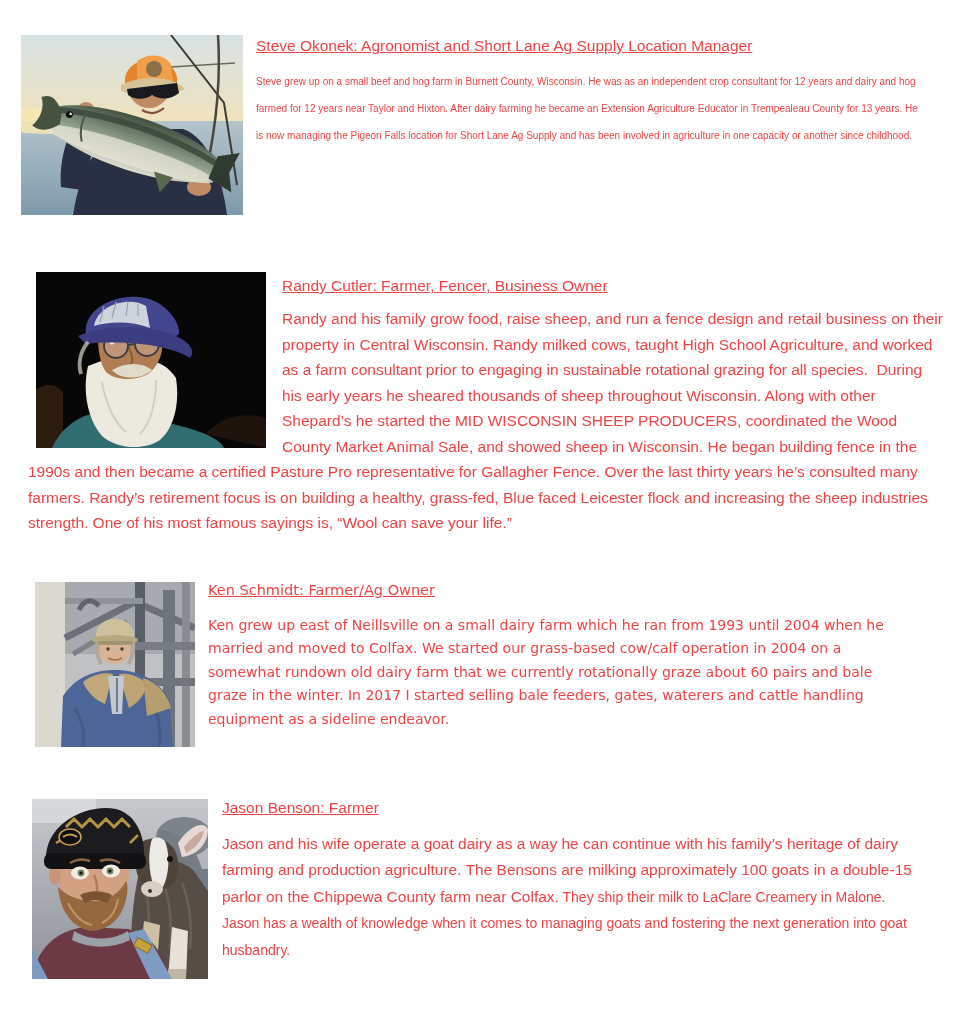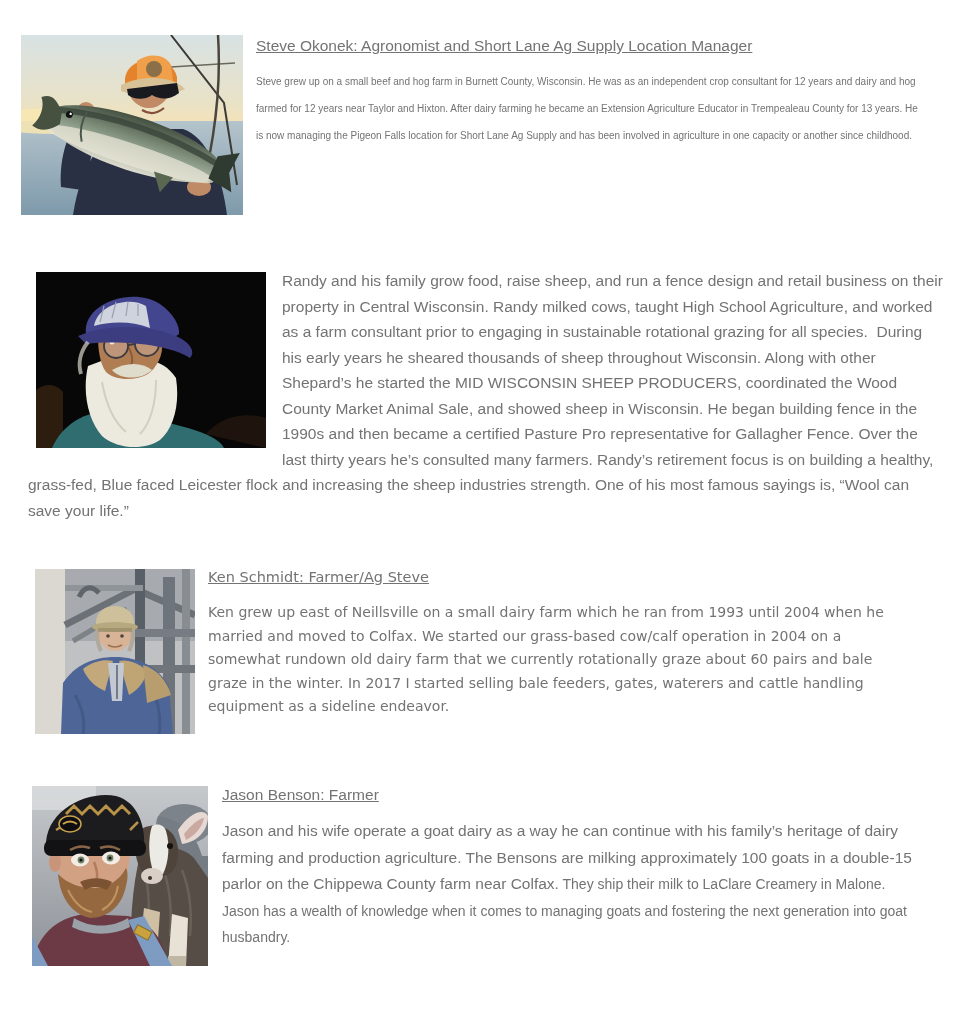--- a/index.html
+++ b/index.html
@@ -4,21 +4,21 @@
 <title>Presenter Bios</title>
 <style>
   html,body{margin:0;padding:0;background:#ffffff;}
   .page{
     position:relative;
     width:973px;
     height:1024px;
     background:#ffffff;
     overflow:hidden;
     font-family:"Liberation Sans", sans-serif;
-    color:#737373;
+    color:#ef4444;
     border-radius:10px;
   }
   .profile{zoom:1;}
   .profile::after{content:"";display:block;clear:both;}
   .photo{float:left;display:block;}
   .photo svg{display:block;width:100%;height:100%;}
   .heading{
     font-size:15.5px;
     font-weight:normal;
     text-decoration:underline;
@@ -29,21 +29,21 @@
 
   
   .p1{margin:35px 49px 0 21px;}
   .p1 .photo{width:222px;height:180px;margin:0 13px 6px 0;}
   .p1 .bio{margin-top:12px;font-size:10px;line-height:27px;}
 
   
   .p2{margin:47px 28px 0 28px;}
   .p2 .photo{width:230px;height:176px;margin:4px 16px 5px 8px;}
   .p2 .heading{padding-top:6px;line-height:24px;}
-  .p2 .bio{margin-top:0;font-size:15.5px;line-height:25.5px;}
+  .p2 .bio{margin-top:8px;font-size:15.5px;line-height:25.5px;}
 
   
   .p3{margin:44px 0 0 35px;width:865px;font-family:"DejaVu Sans", sans-serif;}
   .p3 .photo{width:160px;height:165px;margin:2px 13px 0 0;}
   .p3 .heading{font-size:14.5px;line-height:20px;}
   .p3 .bio{margin-top:14px;font-size:14px;line-height:23.5px;}
 
   
   .p4{margin:50px 0 0 32px;width:890px;}
   .p4 .photo{width:176px;height:180px;margin:2px 14px 0 0;}
@@ -125,20 +125,21 @@
         <line x1="92" y1="73" x2="99" y2="72" stroke="#3a3a42" stroke-width="1.8"></line>
         <circle cx="76" cy="70" r="2.5" fill="#ffffff" opacity="0.8"></circle>
           <circle cx="107" cy="68" r="2.5" fill="#ffffff" opacity="0.8"></circle>
         <path d="M50,62 C46,32 96,14 124,32 C138,42 144,54 143,62 L132,70 C110,56 70,58 50,62 Z" fill="#43468f"></path>
         <path d="M58,54 C62,32 94,24 110,34 L114,56 C94,48 72,50 58,54 Z" fill="#cfd3de"></path>
         <path d="M64,50 L68,34 M76,46 L80,30 M90,44 L92,30 M102,44 L102,32" stroke="#9aa0b2" stroke-width="1.2"></path>
         <path d="M42,64 C70,52 112,52 140,64 C154,70 160,80 154,86 C132,72 84,68 50,72 Z" fill="#3b3d80"></path>
         <path d="M52,70 C44,80 42,92 45,102" stroke="#d8d4c8" stroke-width="4" fill="none" opacity="0.7"></path>
       </svg>
     </span>
+    <h2 class="heading">Randy Cutler: Farmer, Fencer, Business Owner</h2>
     <p class="bio">Randy and his family grow food, raise sheep, and run a fence design and retail business on their property in Central Wisconsin. Randy milked cows, taught High School Agriculture, and worked as a farm consultant prior to engaging in sustainable rotational grazing for all species.  During his early years he sheared thousands of sheep throughout Wisconsin. Along with other Shepard’s he started the MID WISCONSIN SHEEP PRODUCERS, coordinated the Wood County Market Animal Sale, and showed sheep in Wisconsin. He began building fence in the 1990s and then became a certified Pasture Pro representative for Gallagher Fence. Over the last thirty years he’s consulted many farmers. Randy’s retirement focus is on building a healthy, grass-fed, Blue faced Leicester flock and increasing the sheep industries strength. One of his most famous sayings is, “Wool can save your life.”</p>
   </section>
 
   <section class="profile p3">
     <span class="photo">
       <svg viewBox="0 0 160 165" preserveAspectRatio="none" aria-hidden="true">
         <rect width="160" height="165" fill="#bfc1c3"></rect>
         <rect width="30" height="165" fill="#dbd8d1"></rect>
         <rect x="30" width="130" height="72" fill="#a7abaf"></rect>
         <path d="M30,56 L100,20 L160,46" stroke="#6b7177" stroke-width="7" fill="none"></path>
@@ -160,21 +161,21 @@
         <ellipse cx="80" cy="64" rx="17" ry="18" fill="#d9b396"></ellipse>
         <path d="M63,58 C61,68 63,76 66,82 M97,58 C99,68 97,76 94,82" stroke="#b0a89a" stroke-width="4" fill="none"></path>
         <path d="M61,52 C63,32 97,32 99,52 L99,57 L61,57 Z" fill="#cec09a"></path>
         <ellipse cx="80" cy="58" rx="23" ry="5" fill="#b6a87f"></ellipse>
         <rect x="63" y="59" width="34" height="4" fill="#8a7f60" opacity="0.5"></rect>
         <circle cx="73" cy="67" r="1.8" fill="#4a443c"></circle>
           <circle cx="87" cy="67" r="1.8" fill="#4a443c"></circle>
         <path d="M73,76 Q80,80 87,76" stroke="#9a7053" stroke-width="1.6" fill="none"></path>
       </svg>
     </span>
-    <h2 class="heading">Ken Schmidt: Farmer/Ag Steve</h2>
+    <h2 class="heading">Ken Schmidt: Farmer/Ag Owner</h2>
     <p class="bio">Ken grew up east of Neillsville on a small dairy farm which he ran from 1993 until 2004 when he married and moved to Colfax. We started our grass-based cow/calf operation in 2004 on a somewhat rundown old dairy farm that we currently rotationally graze about 60 pairs and bale graze in the winter. In 2017 I started selling bale feeders, gates, waterers and cattle handling equipment as a sideline endeavor.</p>
   </section>
 
   <section class="profile p4">
     <span class="photo">
       <svg viewBox="0 0 176 180" preserveAspectRatio="none" aria-hidden="true">
         <defs>
           <linearGradient id="car4" x1="0" y1="0" x2="0" y2="1">
             <stop offset="0" stop-color="#c6c9cc"></stop>
               <stop offset="1" stop-color="#8d9299"></stop>

